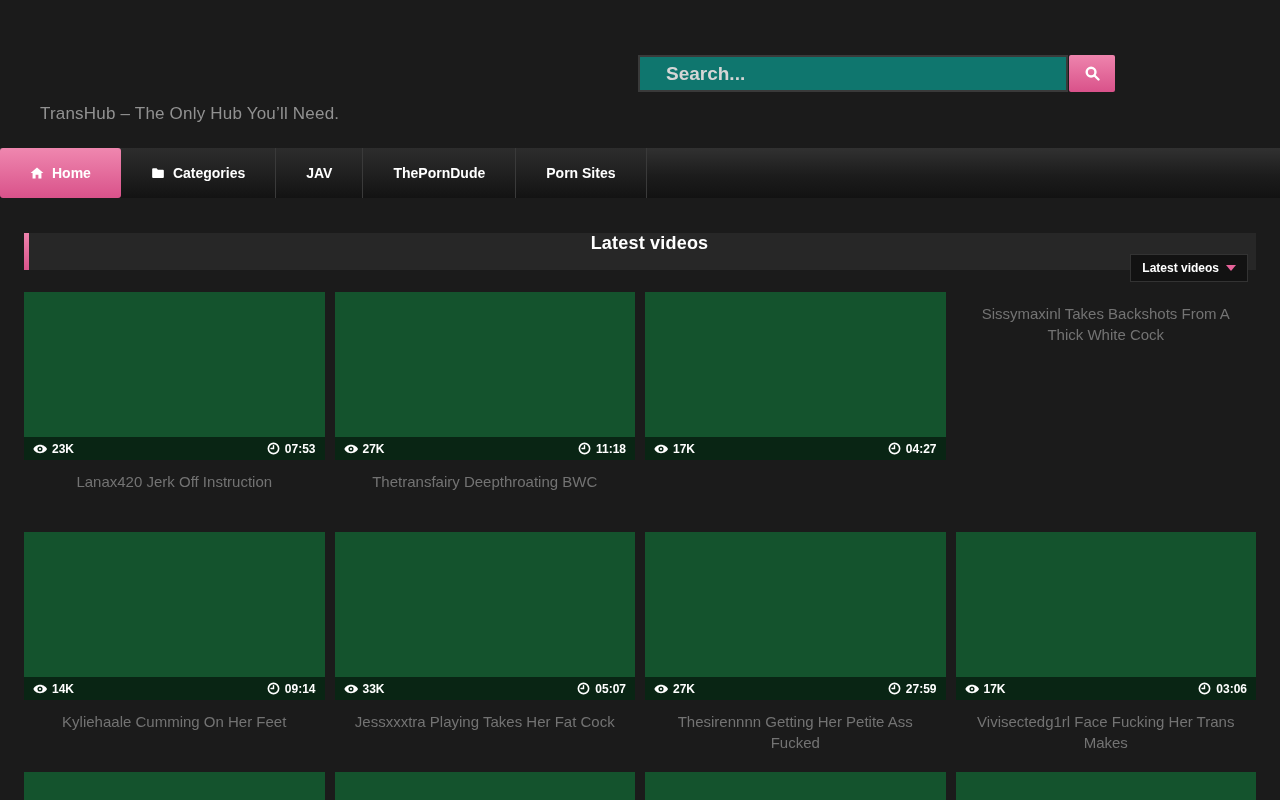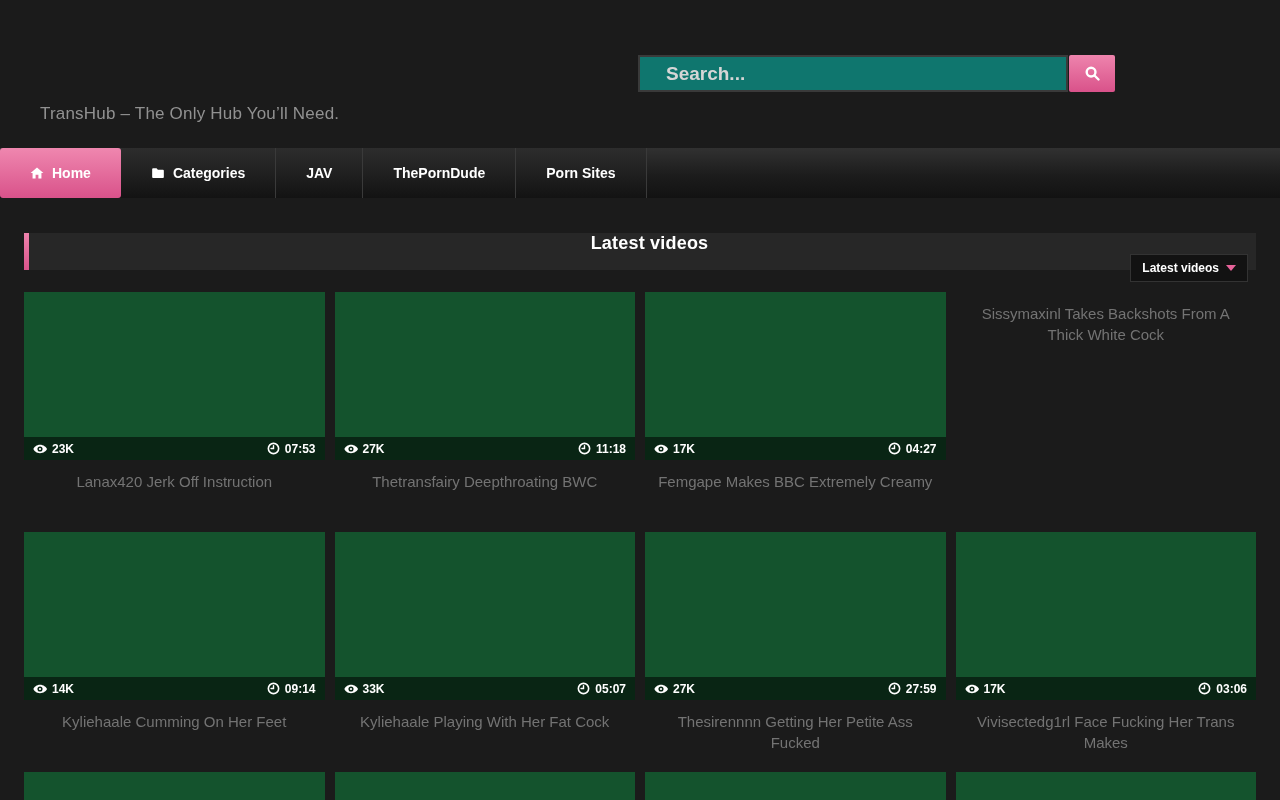--- a/index.html
+++ b/index.html
@@ -224,21 +224,20 @@
             <span class="icon">
                 <svg width="13" height="13" viewBox="0 0 24 24" fill="none" stroke="#fff">
                   <circle cx="12" cy="12" r="9.5" stroke-width="3"></circle>
                   <path d="M12 6.8V12H7.5" stroke-width="2.6" stroke-linecap="round"></path>
                 </svg>
               </span>
             <span>04:27</span>
           </span>
         </div>
       </div>
-      <div class="card-title">Femgape Makes BBC Extremely Creamy</div>
     </div>
 
     <div class="card">
       <div class="card-title">Sissymaxinl Takes Backshots From A Thick White Cock</div>
     </div>
 
     <div class="card">
       <div class="thumb">
         <div class="stats">
           <span class="stat">
@@ -280,21 +279,21 @@
             <span class="icon">
                 <svg width="13" height="13" viewBox="0 0 24 24" fill="none" stroke="#fff">
                   <circle cx="12" cy="12" r="9.5" stroke-width="3"></circle>
                   <path d="M12 6.8V12H7.5" stroke-width="2.6" stroke-linecap="round"></path>
                 </svg>
               </span>
             <span>05:07</span>
           </span>
         </div>
       </div>
-      <div class="card-title">Kyliehaale Playing With Her Fat Cock</div>
+      <div class="card-title">Jessxxxtra Playing Takes Her Fat Cock</div>
     </div>
 
     <div class="card">
       <div class="thumb">
         <div class="stats">
           <span class="stat">
             <span class="icon">
                 <svg width="14" height="14" viewBox="0 0 24 24" fill="#fff" fill-rule="evenodd">
                   <path d="M12 4.8C6.2 4.8 1.9 8.7.7 12c1.2 3.3 5.5 7.2 11.3 7.2S22.8 15.3 24 12c-1.2-3.3-6.2-7.2-12-7.2Zm0 11.6A4.4 4.4 0 1 1 12 7.6a4.4 4.4 0 0 1 0 8.8Z"></path>
                   <circle cx="12" cy="12" r="1.9"></circle>

